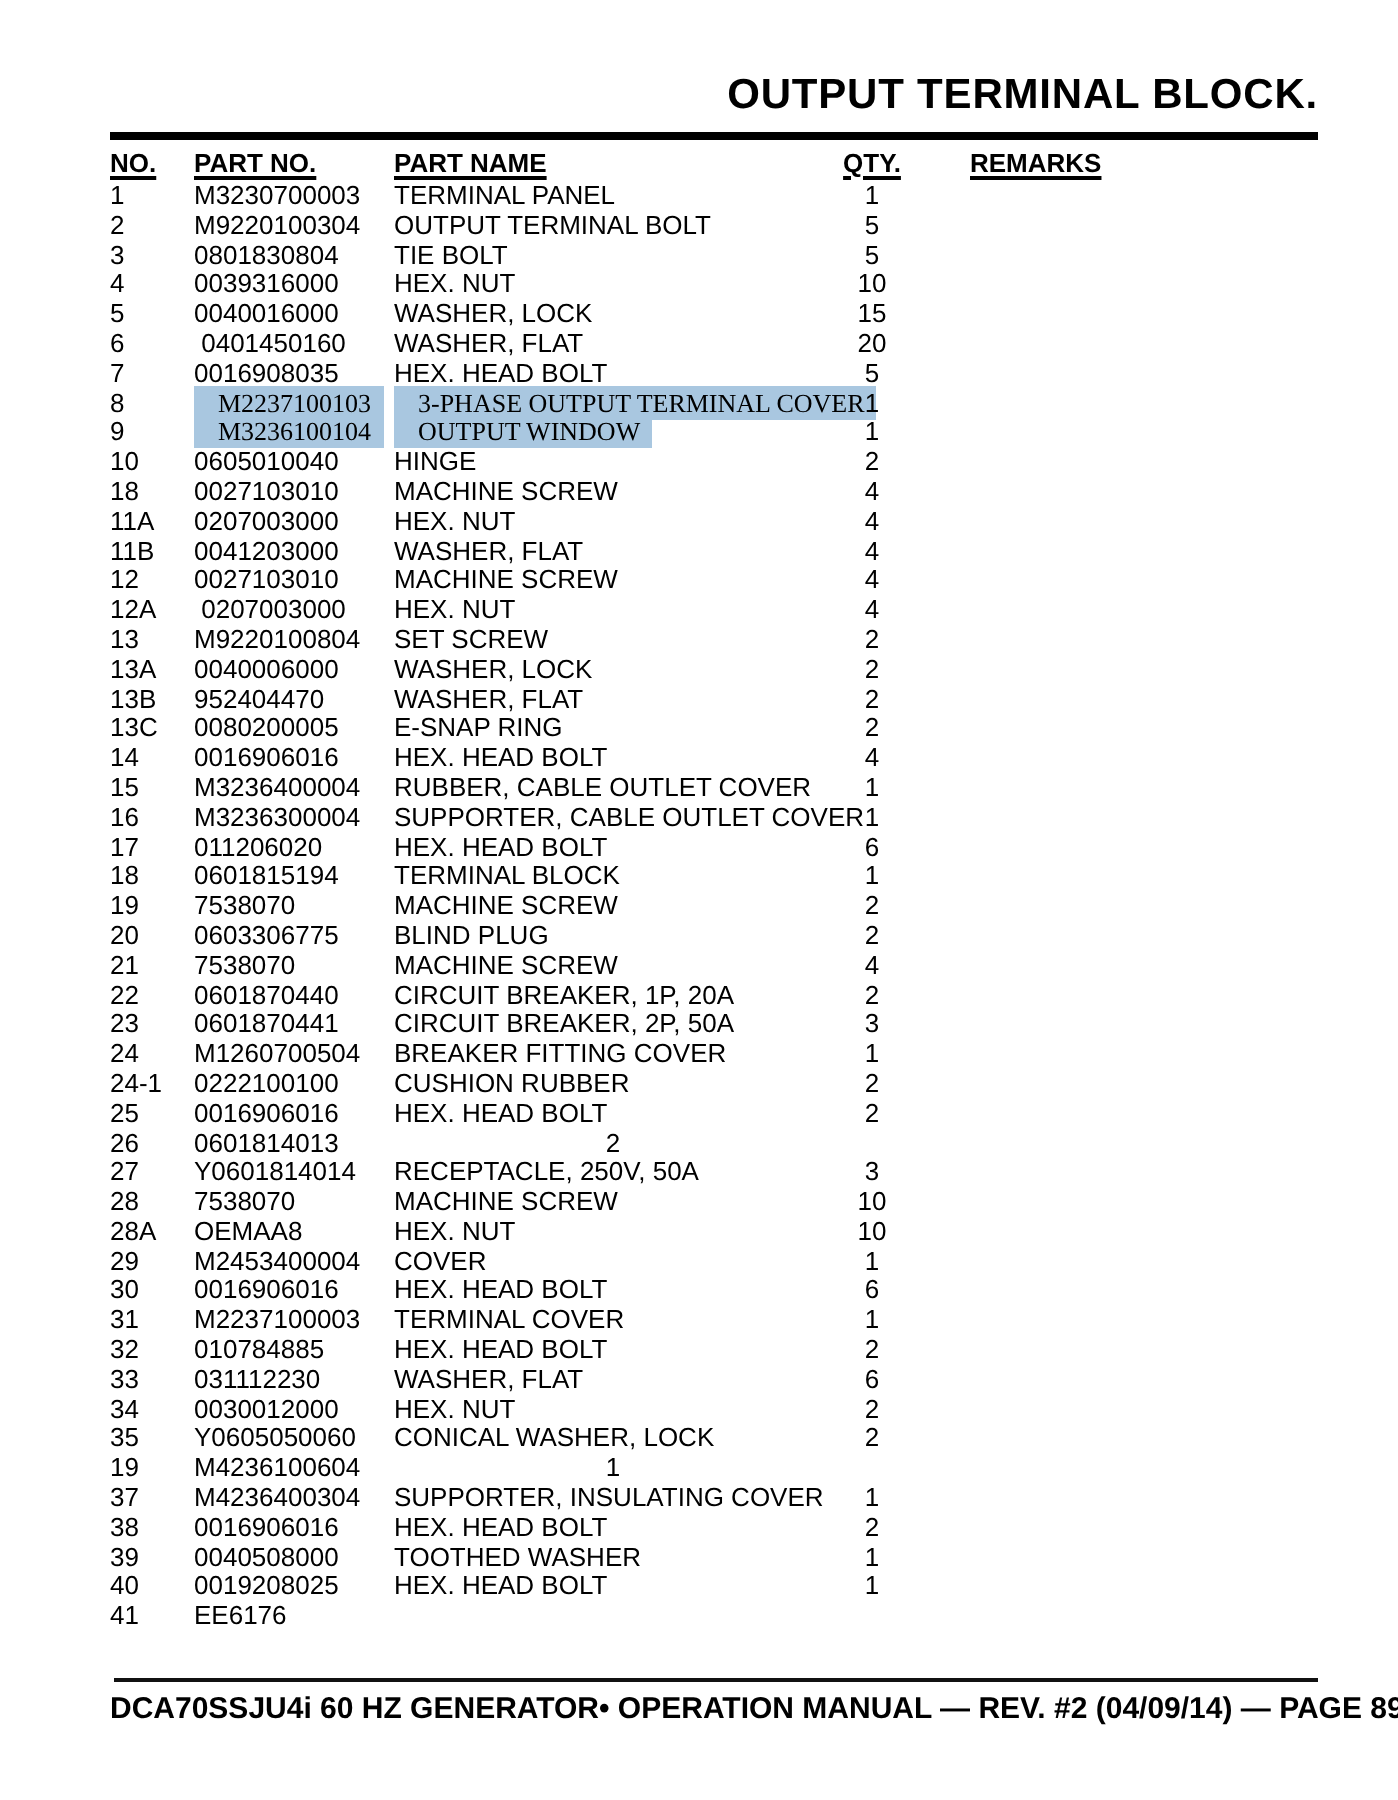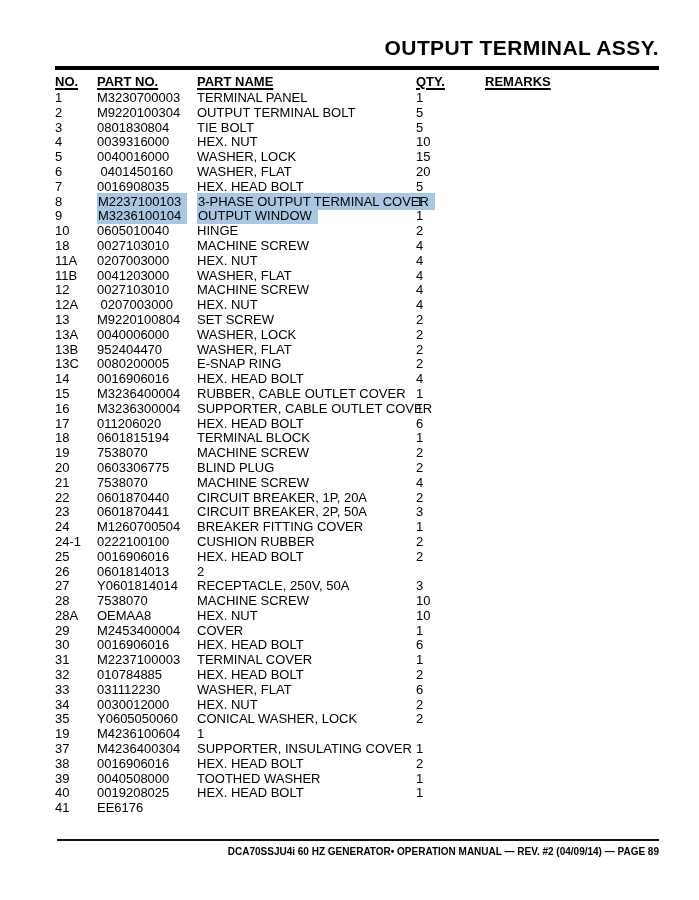--- a/index.html
+++ b/index.html
@@ -32,22 +32,22 @@
   .rule-thin {
     position: absolute;
     top: 839px; left: 57px;
     width: 602px; height: 2px;
     background: #111;
   }
   .footer {
     position: absolute;
     top: 846px; left: 55px;
     width: 604px;
-    text-align: right;
-    font-size: 10px;
+    text-align: left;
+    font-size: 15px;
     font-weight: bold;
     white-space: nowrap;
   }
 
   .table {
     position: absolute;
     top: 74px; left: 55px;
     width: 604px;
     font-size: 13px;
   }
@@ -66,34 +66,35 @@
     text-underline-offset: 2px;
   }
   .row {
     height: 14.8px;
     line-height: 14.8px;
     white-space: nowrap;
   }
   .c-no   { }
   .c-part { white-space: pre; }
   .c-name { }
-  .c-qty  { }
+  .c-qty  { text-align: center; }
   .c-rem  { padding-left: 29px; }
   .leader { grid-column: 3 / 6; white-space: nowrap; overflow: hidden; }
   .hl {
     background: var(--hl, #a9c7e0);
-    padding: 1px 6px 1px 1px;
+    padding: 1px 6px 1px 12px;
+    font-family: Liberation Serif, serif;
   }
 </style>
 </head>
 <body>
 
 <div class="page">
 
-  <h1 class="title">OUTPUT TERMINAL ASSY.</h1>
+  <h1 class="title">OUTPUT TERMINAL BLOCK.</h1>
 
   <div class="rule-thick"></div>
 
   <div class="table">
     <div class="hdr">
       <span class="c-no"><span class="u">NO.</span></span>
       <span class="c-part"><span class="u">PART NO.</span></span>
       <span class="c-name"><span class="u">PART NAME</span></span>
       <span class="c-qty"><span class="u">QTY.</span></span>
       <span class="c-rem"><span class="u">REMARKS</span></span>

